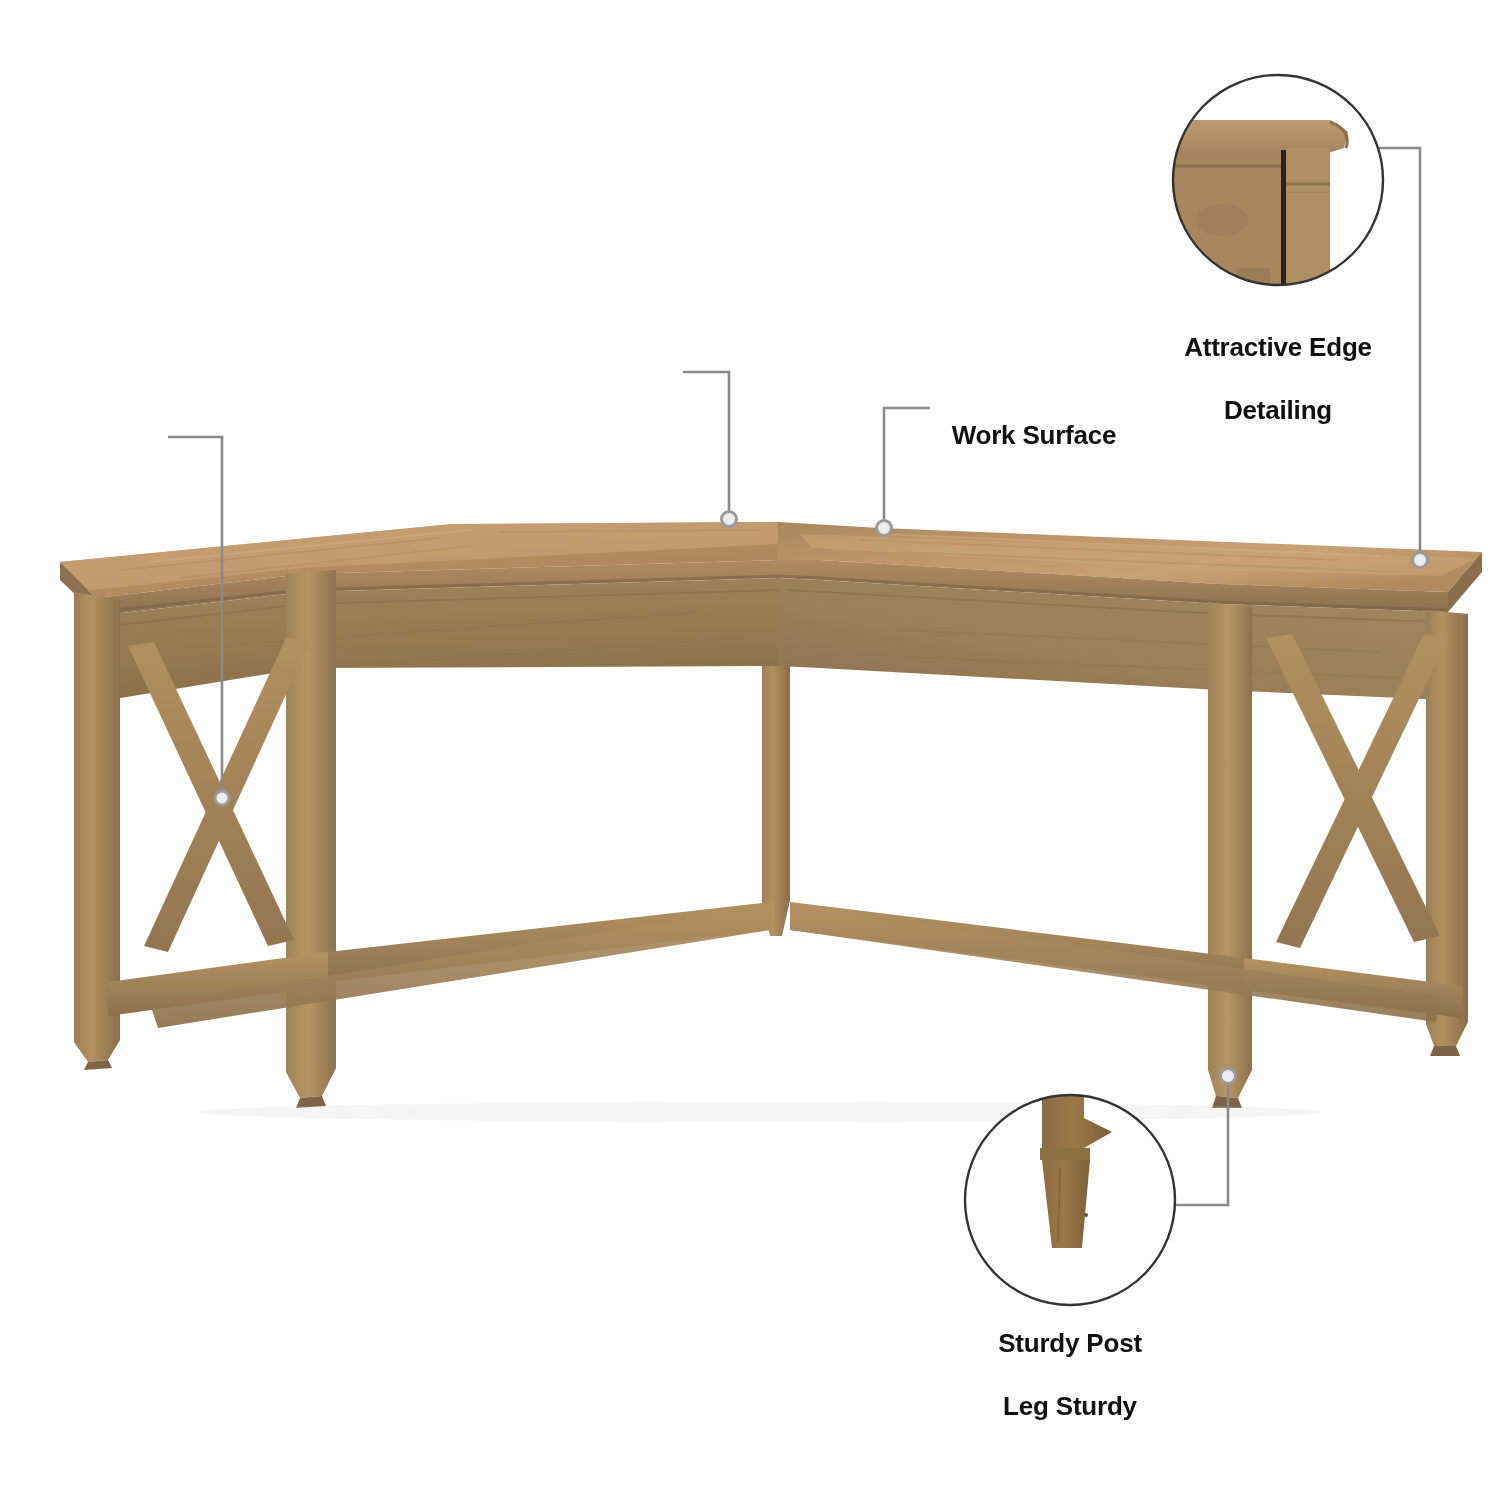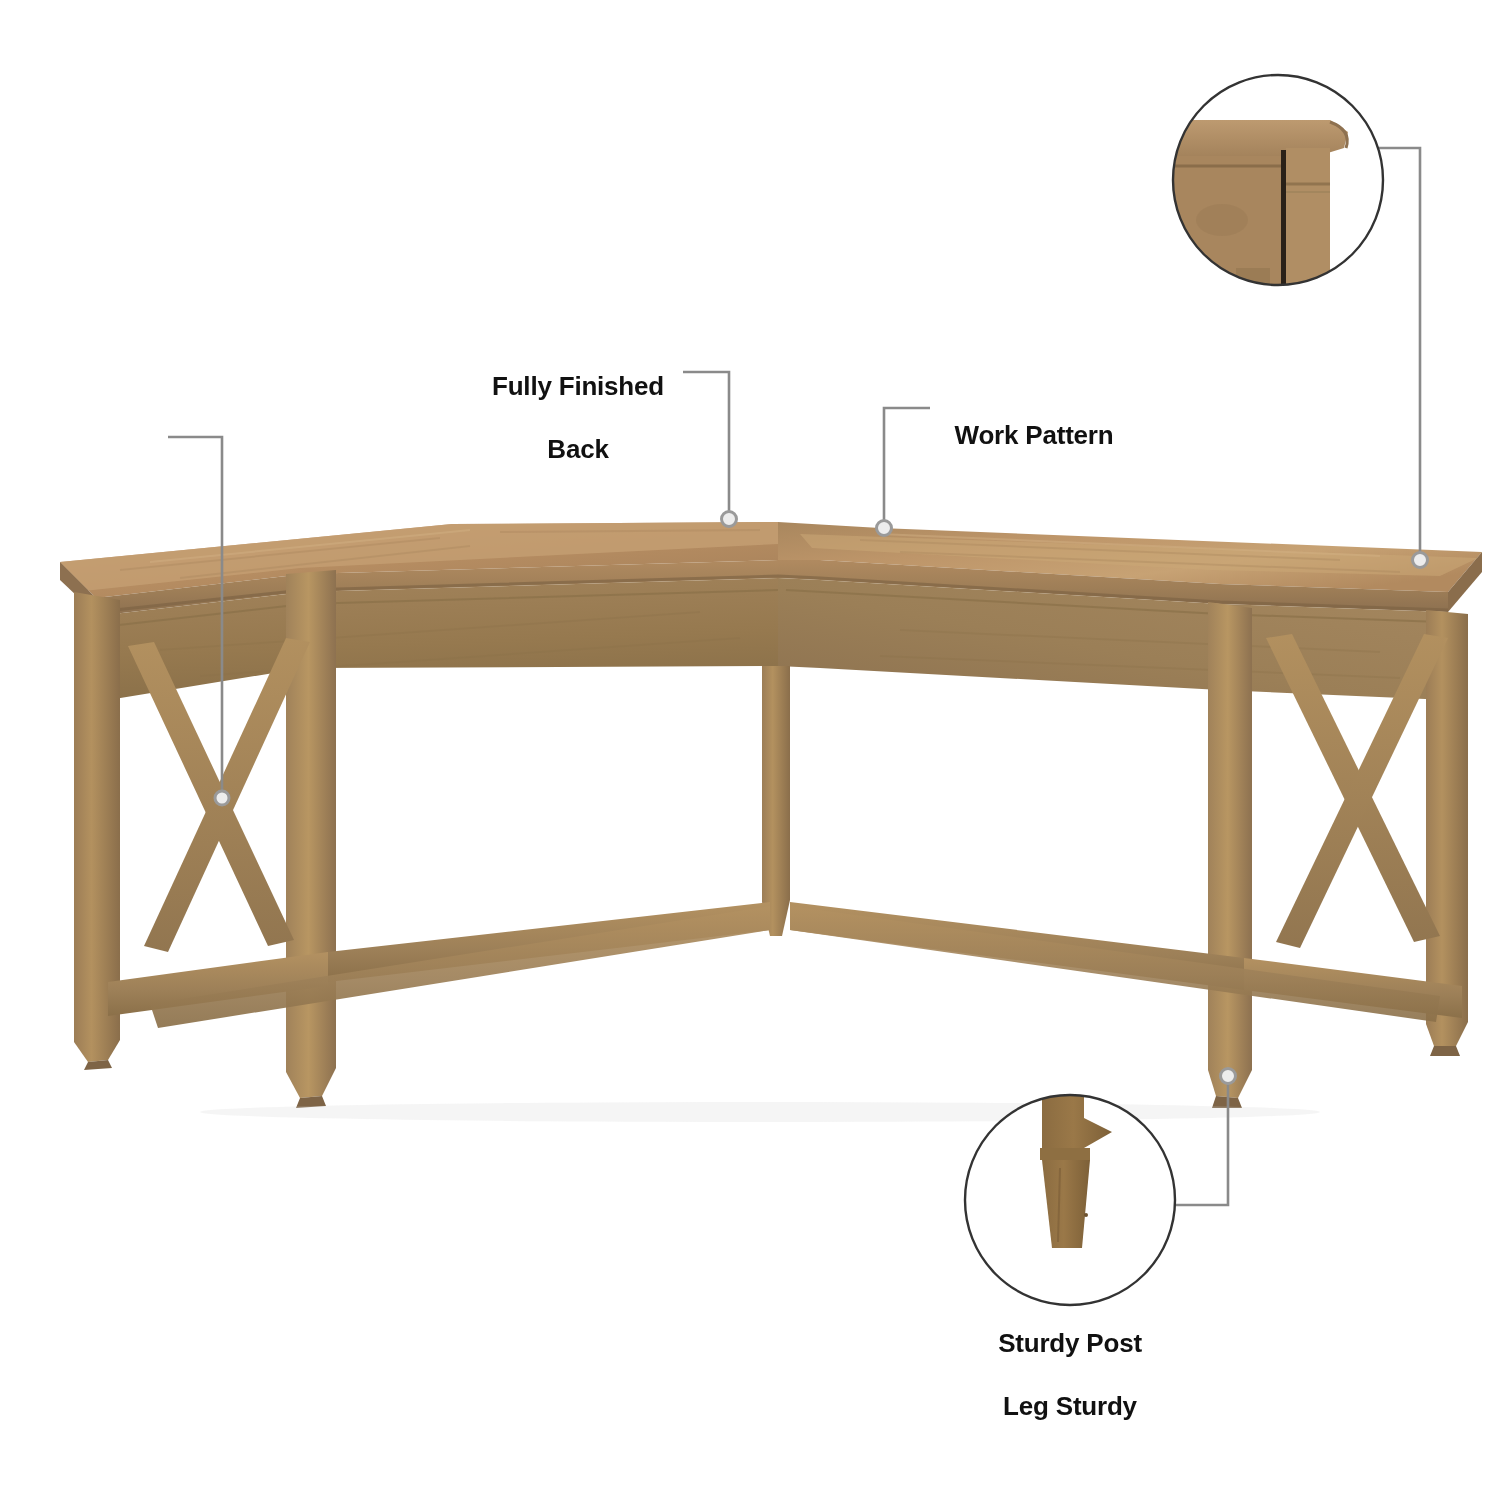--- a/index.html
+++ b/index.html
@@ -256,28 +256,28 @@
 
         <polygon points="1042,1160 1090,1160 1082,1248 1052,1248" fill="url(#gInsetLeg)"></polygon>
         <path d="M1060,1168 L1058,1242" stroke="#7a5d37" stroke-width="2" opacity="0.6"></path>
         <circle cx="1086" cy="1215" r="2" fill="#6d5230"></circle>
       </g>
       <circle cx="1070" cy="1200" r="105" fill="none" stroke="#333333" stroke-width="2.4"></circle>
     </g>
   </svg>
 
 
-  <div class="callout-label lbl-center" style="left:478px; top:339px; width:200px;">
-    <div>Fully Finished</div>
-    <div>Back</div>
+
+  <div class="callout-label lbl-center" style="left:928px; top:388px; width:212px;">
+    <div>Work Surface</div>
   </div>
 
-  <div class="callout-label lbl-center" style="left:928px; top:388px; width:212px;">
-    <div>Work Pattern</div>
+  <div class="callout-label lbl-center" style="left:1164px; top:300px; width:228px;">
+    <div>Attractive Edge</div>
+    <div>Detailing</div>
   </div>
-
 
   <div class="callout-label lbl-center" style="left:958px; top:1296px; width:224px;">
     <div>Sturdy Post</div>
     <div>Leg Sturdy</div>
   </div>
 
 </div>
 
 </body></html>

